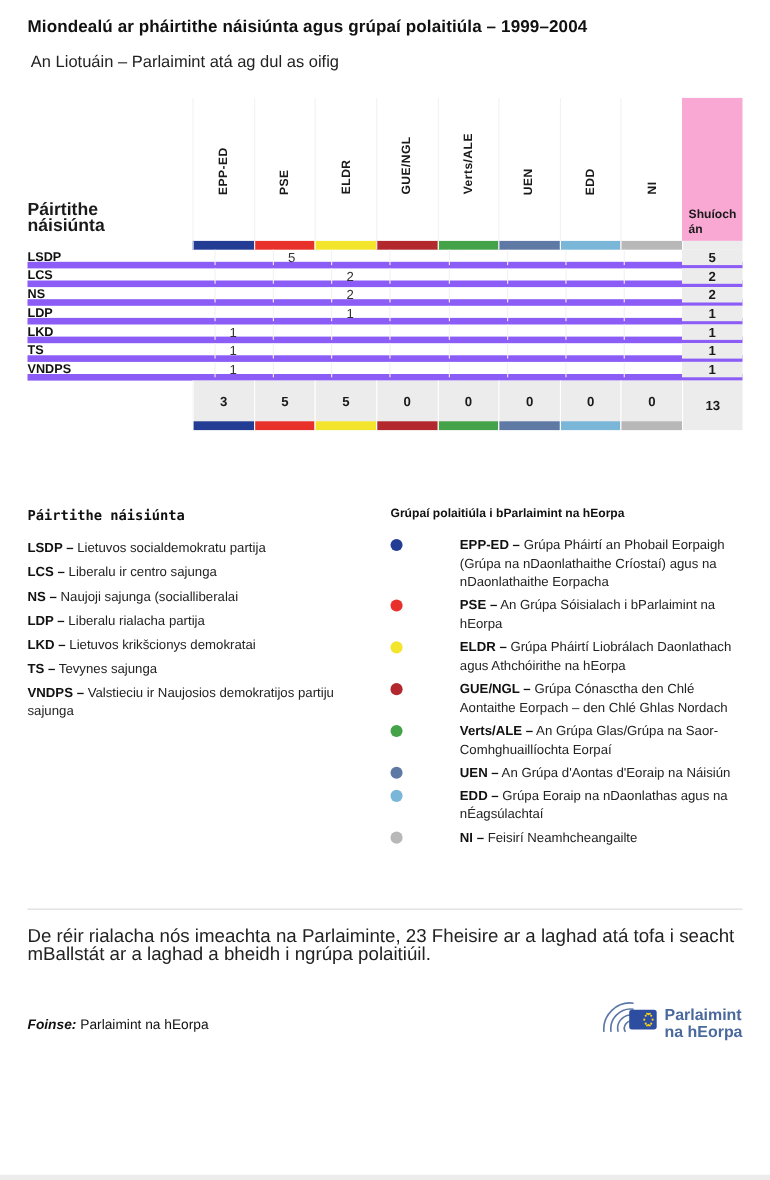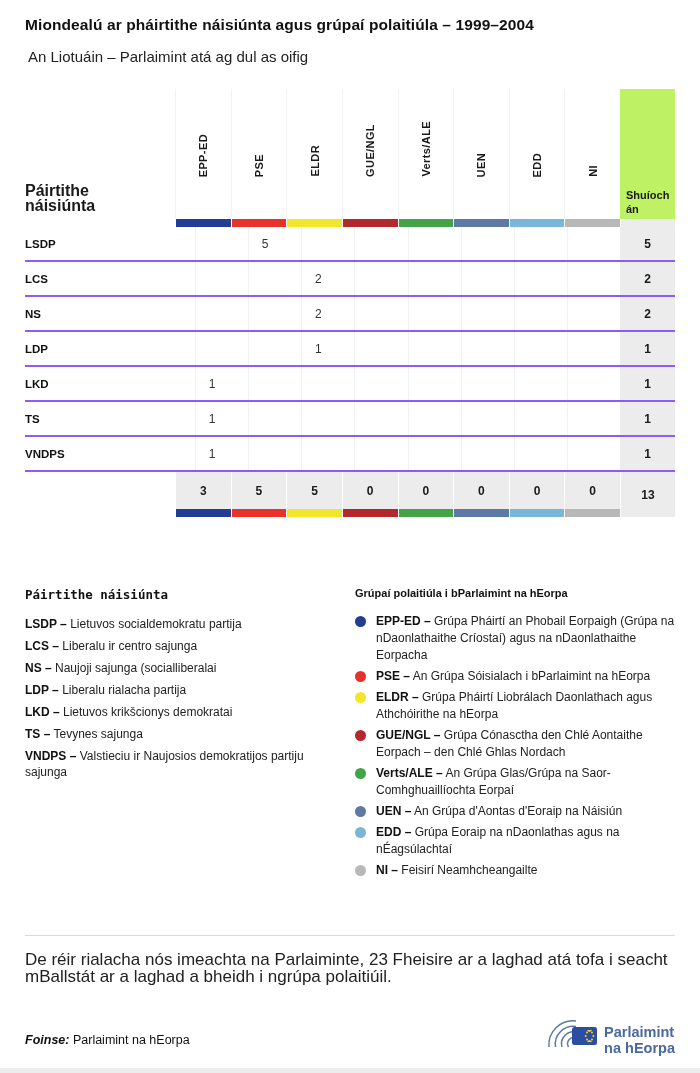--- a/index.html
+++ b/index.html
@@ -11,48 +11,48 @@
   h2 { font-size:15px; font-weight:400; color:#222; margin-top:14px; margin-left:3px; }
 
   
   .seats-table { margin-top:24px; }
   .trow { display:grid; grid-template-columns:150px repeat(8,1fr) 55px; }
   .thead { height:130px; }
   .th-group { display:flex; align-items:flex-end; justify-content:center; padding-bottom:42px; border-left:1px solid #f2f2f2; }
   .vtext { writing-mode:vertical-rl; transform:rotate(180deg); font-weight:bold; font-size:11px; letter-spacing:.4px; white-space:nowrap; }
   .corner { display:flex; align-items:flex-end; padding-bottom:6px; }
   .corner-label { font-weight:bold; font-size:16px; line-height:15px; }
-  .seats-head { background:#bef264; display:flex; align-items:flex-end; padding:0 3px 3px 6px; font-weight:bold; font-size:11px; line-height:14px; word-break:break-all; }
+  .seats-head { background:#f9a8d4; display:flex; align-items:flex-end; padding:0 3px 3px 6px; font-weight:bold; font-size:11px; line-height:14px; word-break:break-all; }
 
   .bar-row { height:8px; }
   .bar-cell { border-left:1px solid #fff; }
   .bar-first { background:transparent; }
   .bar-seat { background:#ececec; }
 
-  .brow { height:35px; border-bottom:2px solid #8b5cf6;gap:20px; }
+  .brow { height:17px; border-bottom:6px solid #8b5cf6;gap:20px; }
   .brow .td { display:flex; align-items:center; }
   .party { font-weight:bold; font-size:11.5px; color:#111; }
   .val { justify-content:center; font-size:12px; color:#333; border-left:1px solid #f2f2f2; }
   .seat { background:#ececec; justify-content:center; font-weight:bold; font-size:12px; }
 
   .totals { height:45px; }
   .tcell { background:#ececec; display:flex; flex-direction:column; border-left:1px solid #fff; }
   .t-first { background:transparent; border-left:none; }
   .tnum { flex:1; display:flex; align-items:center; justify-content:center; font-weight:bold; font-size:12px; }
   .tbar { height:8px; }
 
   
   .legends { display:flex; margin-top:70px; }
   .legend-left { flex:0 0 330px; width:330px; padding-right:14px; }
   .legend-right { flex:1; }
   .lheading-mono { font-family:"DejaVu Sans Mono", monospace; font-weight:bold; font-size:12.5px; margin-bottom:14px; color:#111; }
   .lheading-bold { font-weight:bold; font-size:11px; margin-bottom:14px; color:#111; }
   .lp-item { font-size:12px; line-height:16px; margin-bottom:6px; color:#222; }
   .lp-item b, .lg-text b { color:#111;margin-top:42px; }
-  .lg-item { display:flex; font-size:12px; line-height:17px; margin-bottom:4px; color:#222; }
+  .lg-item { display:flex; font-size:12px; line-height:17px; margin-bottom:4px; color:#222;gap:42px; }
   .dot { width:11px; height:11px; border-radius:50%; flex:0 0 11px; margin:3px 10px 0 0; }
   .lg-text { flex:1; }
 
   
   .rule { height:1px; background:#d9d9d9; margin-top:52px; }
   .note { margin-top:16px; font-size:17px; line-height:16.5px; color:#222; max-width:655px; }
   .footer-row { display:flex; justify-content:space-between; align-items:center; margin-top:32px; }
   .source { font-size:12.5px; color:#111; }
   .source b { font-weight:bold;font-style:italic; }
   .logo { display:flex; align-items:center; gap:5px; }

